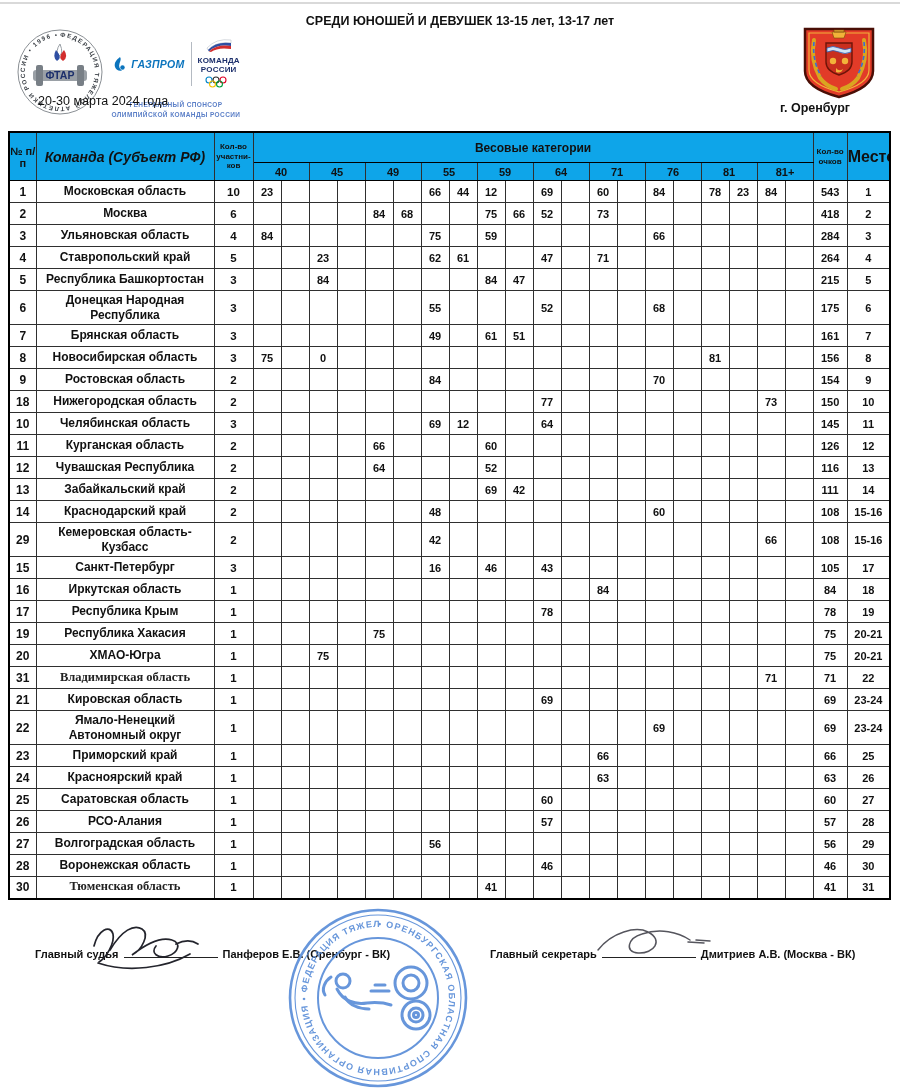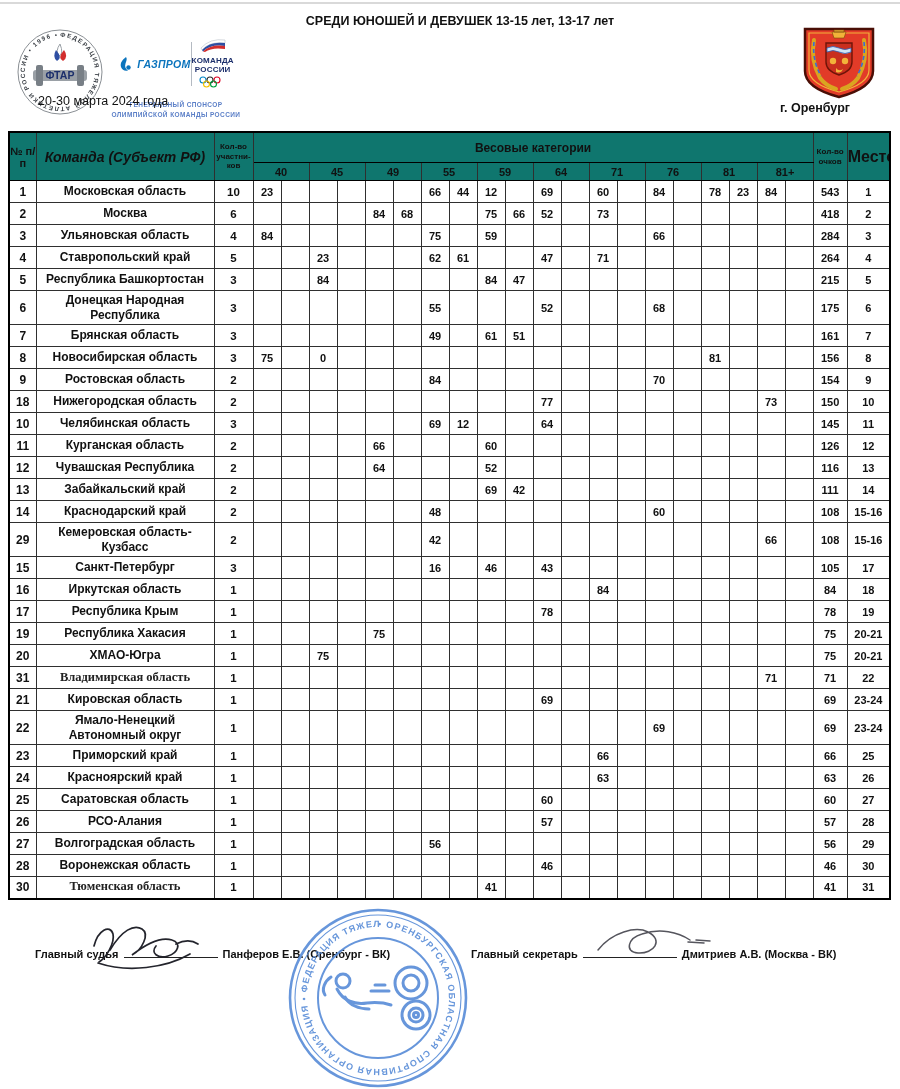--- a/index.html
+++ b/index.html
@@ -9,36 +9,36 @@
 
   
   .title-block{position:absolute;left:235px;top:10px;width:450px;text-align:center;}
   .title-block h1{margin:0 0 10px 0;font-size:15.5px;font-weight:bold;letter-spacing:.2px;}
   .title-block .sub{font-size:12.5px;font-weight:bold;margin:4px 0;}
   .date-label{position:absolute;left:38px;top:94px;font-size:12.5px;font-weight:normal;}
   .city-label{position:absolute;right:50px;top:101px;font-size:12.5px;font-weight:bold;}
 
   .ftar-logo{position:absolute;left:16px;top:28px;}
   .sponsor-block{position:absolute;left:106px;top:36px;width:140px;}
-  .sponsor-logos{display:flex;align-items:center;justify-content:center;}
+  .sponsor-logos{display:flex;align-items:center;justify-content:center;gap:6px;}
   .gazprom{display:flex;align-items:center;gap:3px;}
   .gazprom .word{font-size:10.5px;font-weight:bold;font-style:italic;color:#0b74bd;letter-spacing:.3px;}
   .logo-divider{width:1px;height:44px;background:#b4bac2;}
   .team-russia{text-align:center;}
   .team-russia .word{font-size:8px;font-weight:bold;color:#1c2f6b;line-height:1.15;letter-spacing:.2px;}
   .sponsor-caption{margin-top:8px;text-align:center;font-size:6.5px;font-weight:bold;
                    color:#5b7fc7;letter-spacing:.4px;line-height:1.5;}
   .coat{position:absolute;left:800px;top:26px;}
 
   
   table.results{position:absolute;left:8px;top:131px;width:881px;border-collapse:collapse;
                 table-layout:fixed;border:2px solid #000;}
   table.results th,table.results td{border:1px solid #2f2f2f;padding:0;overflow:hidden;
                 vertical-align:middle;text-align:center;}
-  table.results thead th{font-weight:bold;background:#0f766e;}
+  table.results thead th{font-weight:bold;background:#0ea5e9;}
   .hnum{font-size:11px;}
   .hteam{font-size:14px;font-style:italic;}
   .hpart,.hpts{font-size:8px;line-height:1.2;}
   .hweights{font-size:12px;height:29px;margin-left:43px;}
   table.results thead tr:nth-child(2) th{height:17px;font-size:11px;}
   table.results thead th{border-bottom:1.5px solid #000;}
   table.results tbody tr{height:22px;}
   table.results tbody tr.tall{height:34px;}
   td.num{font-size:12px;font-weight:bold;}
   td.team{text-align:left;padding:0 2px 0 3px;font-size:12px;font-weight:bold;line-height:1.25;}
@@ -46,21 +46,21 @@
   td.cnt{font-size:11.5px;font-weight:bold;}
   td.score{font-size:11px;font-weight:bold;}
   td.pts,td.place{font-size:11px;font-weight:bold;}
   td.sub{border-left:1px solid #777;}
   td.cat-start{border-left:1.5px solid #111;}
   td.pts{border-left:1.5px solid #111;}
 
   
   .sign-line{position:absolute;top:948px;font-size:11px;font-weight:bold;white-space:nowrap;}
   .sign-line.judge{left:35px;}
-  .sign-line.secretary{left:471px;}
+  .sign-line.secretary{left:490px;}
   .blank{display:inline-block;width:94px;height:9px;border-bottom:1.3px solid #222;margin:0 5px;}
   .sig{position:absolute;pointer-events:none;}
   .sig.judge-sig{left:88px;top:916px;}
   .sig.secretary-sig{left:592px;top:920px;}
   .stamp{position:absolute;left:285px;top:907px;opacity:.92;}
 </style>
 </head>
 <body>
 
 <div class="page">

